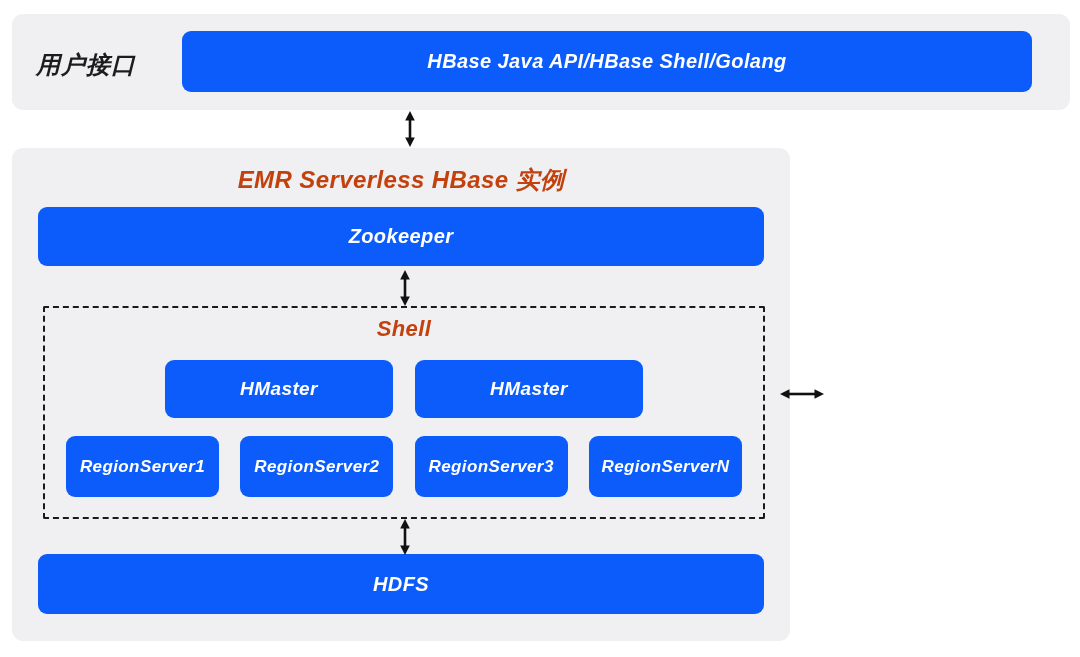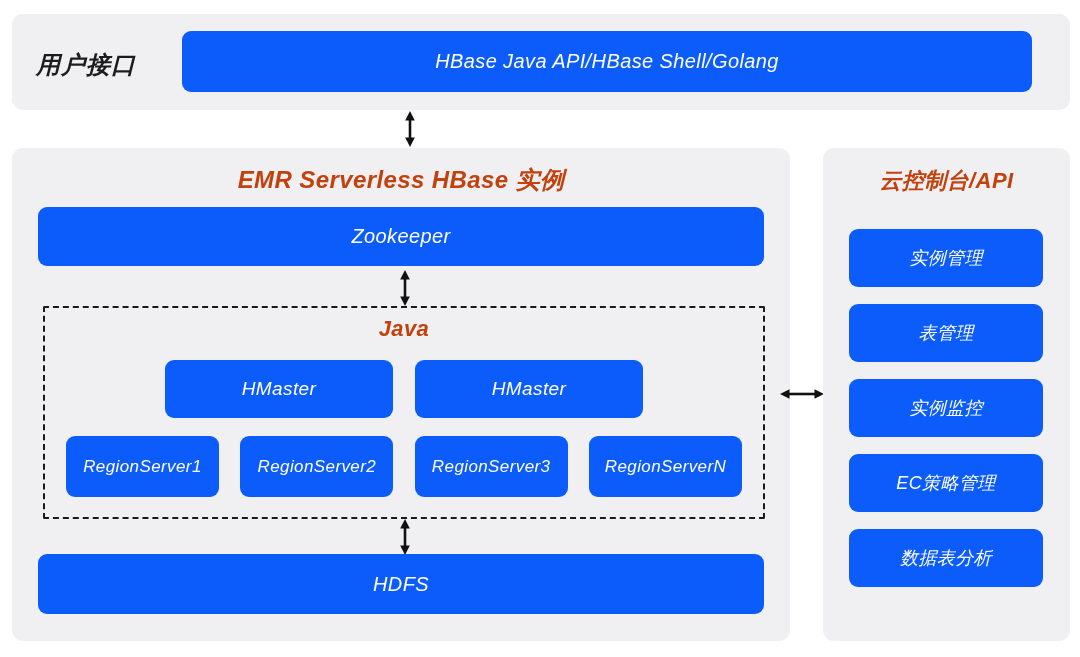--- a/index.html
+++ b/index.html
@@ -18,21 +18,21 @@
     border-radius: 11px;
   }
   .bluebox {
     position: absolute;
     background: #0b5cfb;
     border-radius: 9px;
     color: #ffffff;
     display: flex;
     align-items: center;
     justify-content: center;
-    font-weight: normal;
+    font-weight: bold;
     font-style: italic;
     letter-spacing: 0.4px;
     white-space: nowrap;
   }
   .dark-title {
     position: absolute;
     left: 0;
     width: 100%;
     text-align: center;
     font-weight: 800;
@@ -118,21 +118,21 @@
       <polygon points="7,36 2.2,26.5 11.8,26.5" fill="#111111"></polygon>
     </svg>
   </div>
 
   <div class="panel panel-emr">
     <div class="dark-title emr-title">EMR Serverless HBase 实例</div>
 
     <div class="bluebox zk-bar">Zookeeper</div>
 
     <div class="dashed-box hbase-box">
-      <div class="dark-title hbase-title">Java</div>
+      <div class="dark-title hbase-title">Shell</div>
 
       <div class="hmaster-row">
         <div class="bluebox hmaster">HMaster</div>
         <div class="bluebox hmaster">HMaster</div>
       </div>
 
       <div class="rs-row">
         <div class="bluebox rs">RegionServer1</div>
         <div class="bluebox rs">RegionServer2</div>
         <div class="bluebox rs">RegionServer3</div>
@@ -160,24 +160,14 @@
   </div>
 
   <div class="arrow arrow-h">
     <svg width="44" height="14" viewBox="0 0 44 14">
       <line x1="8" y1="7" x2="36" y2="7" stroke="#111111" stroke-width="2.6"></line>
       <polygon points="0,7 9.5,2.2 9.5,11.8" fill="#111111"></polygon>
       <polygon points="44,7 34.5,2.2 34.5,11.8" fill="#111111"></polygon>
     </svg>
   </div>
 
-  <div class="panel panel-console">
-    <div class="dark-title console-title">云控制台/API</div>
-    <div class="console-buttons">
-      <div class="bluebox console-btn">实例管理</div>
-      <div class="bluebox console-btn">表管理</div>
-      <div class="bluebox console-btn">实例监控</div>
-      <div class="bluebox console-btn">EC策略管理</div>
-      <div class="bluebox console-btn">数据表分析</div>
-    </div>
-  </div>
 
 </div>
 
 </body></html>

